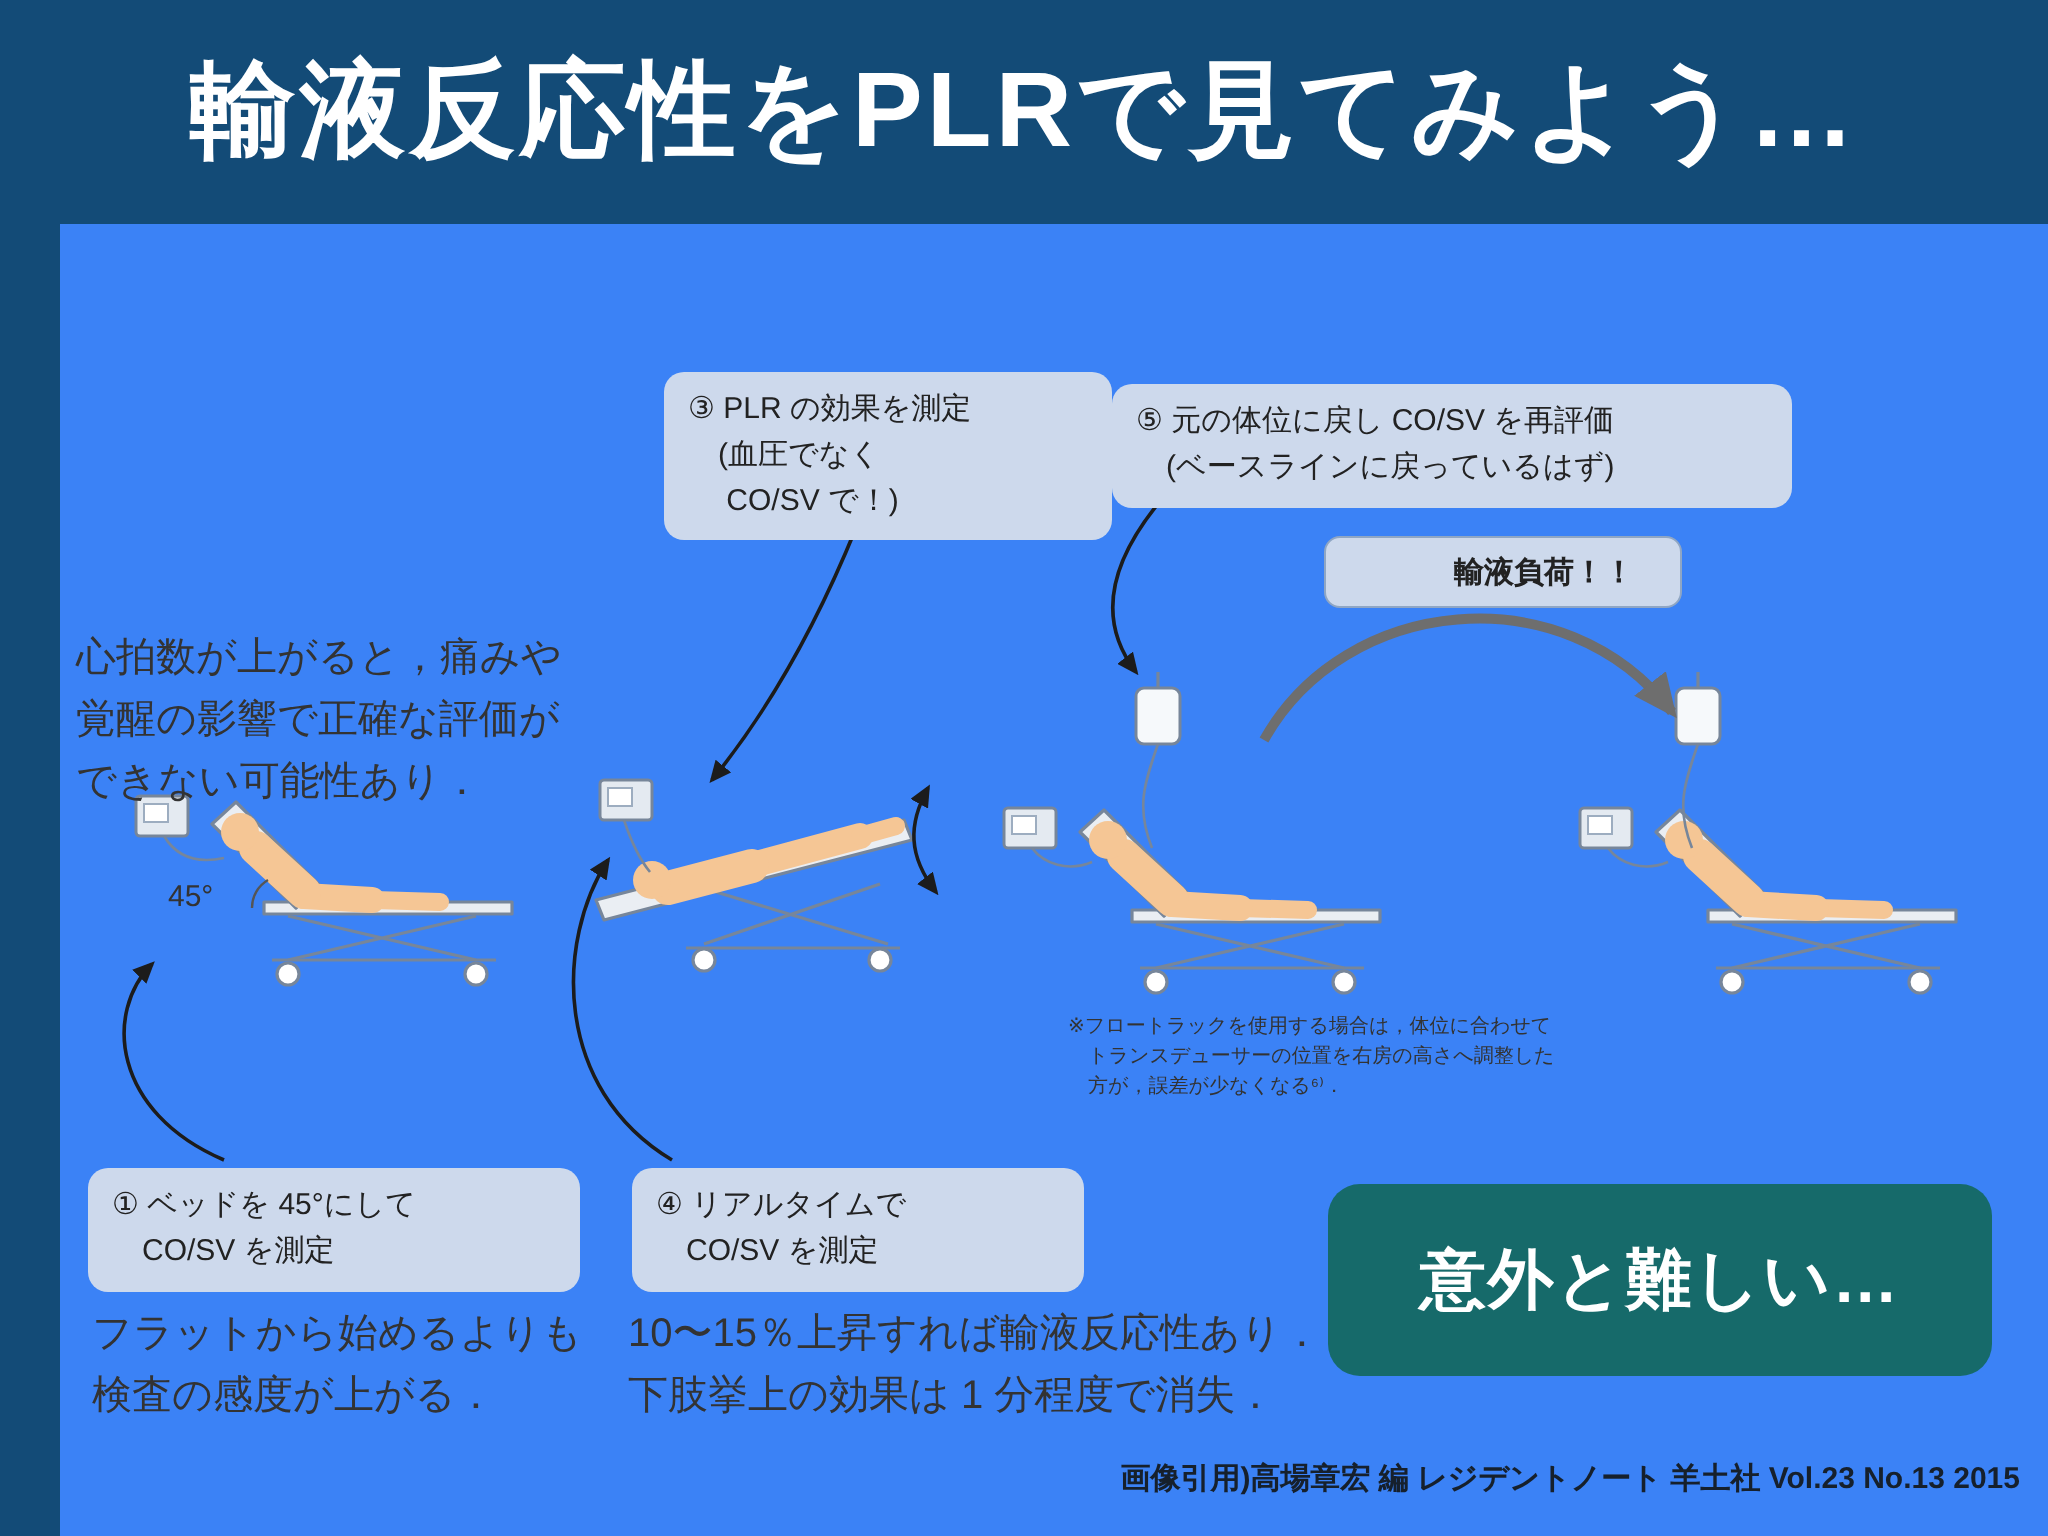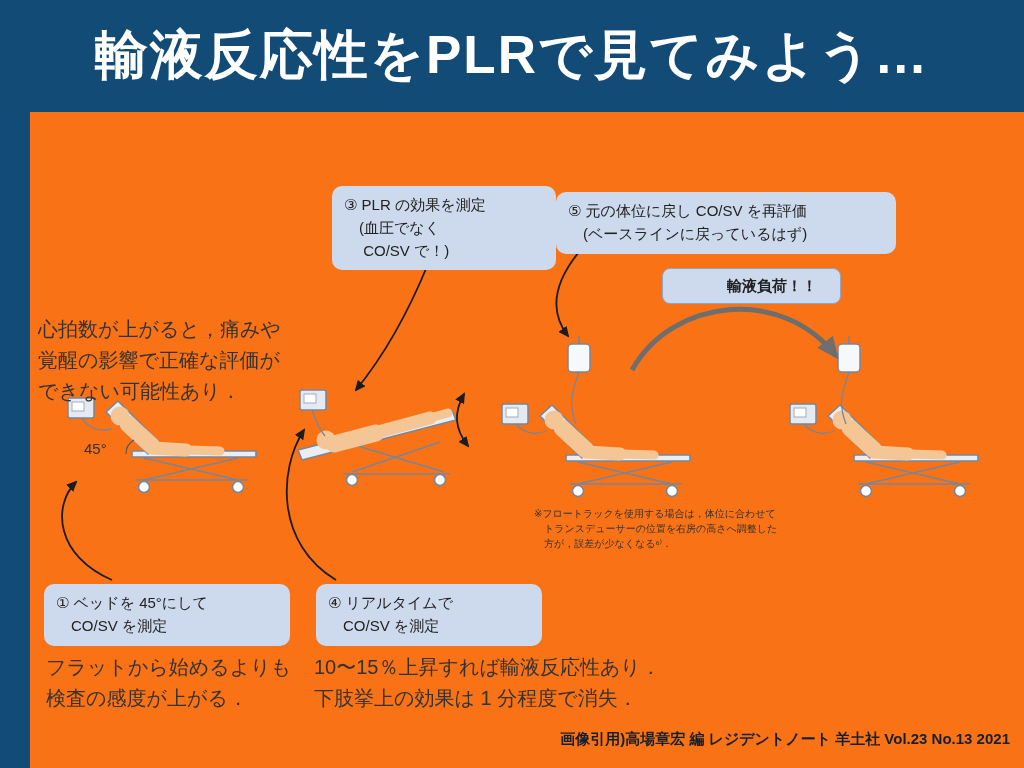--- a/index.html
+++ b/index.html
@@ -1,17 +1,17 @@
 <!DOCTYPE html>
 <html style="--header-bg: #134b77; --callout-bg: #cdd9ec; --conclusion-bg: #166a6a; --skin: #f5c695; --outline: #77869a;"><head>
 <meta charset="utf-8">
 <style>
   html,body{margin:0;padding:0;background:#ffffff;}
   .page{position:relative;width:1024px;height:768px;overflow:hidden;
-        font-family:"Liberation Sans","DejaVu Sans",sans-serif;background:#f97316;}
+        font-family:"Liberation Sans","DejaVu Sans",sans-serif;background:#3b82f6;}
   .left-strip{position:absolute;left:0;top:0;width:30px;height:768px;
         background:var(--header-bg,#134b77);}
   .header{position:absolute;left:0;top:0;width:1024px;height:112px;
         background:var(--header-bg,#134b77);display:flex;align-items:center;justify-content:center;}
   .header h1{margin:0;color:#ffffff;font-size:53px;font-weight:900;letter-spacing:2px;white-space:nowrap;}
   .canvas{position:absolute;left:0;top:112px;width:1024px;height:656px;}
   svg.diagram{position:absolute;left:0;top:0;width:1024px;height:768px;pointer-events:none;}
 
   .callout{position:absolute;background:var(--callout-bg,#cdd9ec);border-radius:10px;
         padding:8px 12px;font-size:15px;line-height:1.52;color:#222;white-space:pre-wrap;}
@@ -151,15 +151,18 @@
 できない可能性あり．</div>
   <div class="note" style="left:46px;top:652px;">フラットから始めるよりも
 検査の感度が上がる．</div>
   <div class="note" style="left:314px;top:652px;">10〜15％上昇すれば輸液反応性あり．
 下肢挙上の効果は 1 分程度で消失．</div>
   <div class="note small" style="left:534px;top:506px;width:480px;">※フロートラックを使用する場合は，体位に合わせて
 　トランスデューサーの位置を右房の高さへ調整した
 　方が，誤差が少なくなる⁶⁾．</div>
   <div class="angle-label" style="left:84px;top:440px;">45°</div>
 
+  <div class="conclusion" style="left:664px;top:592px;width:332px;height:96px;">
+    <span>意外と難しい…</span>
+  </div>
 
-  <div class="credit" style="right:14px;top:730px;">画像引用)高場章宏 編 レジデントノート 羊土社 Vol.23 No.13  2021</div>
+  <div class="credit" style="right:14px;top:730px;">画像引用)高場章宏 編 レジデントノート 羊土社 Vol.23 No.13  2015</div>
 </div>
 
 </body></html>

